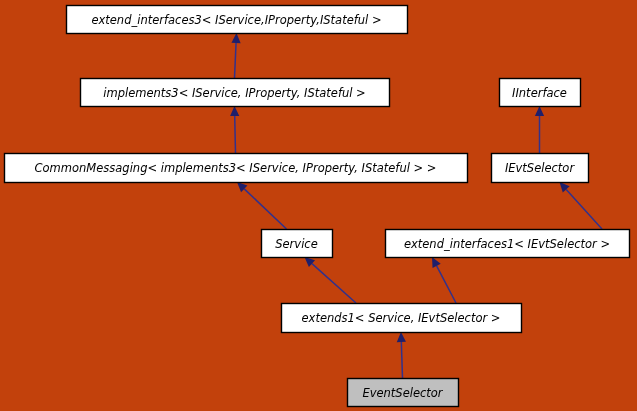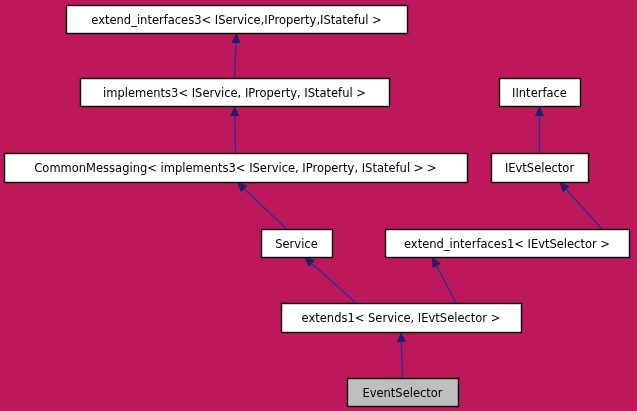--- a/index.html
+++ b/index.html
@@ -11,21 +11,22 @@
   body {
     width: 637px;
     height: 411px;
     font-family: "DejaVu Sans", "Liberation Sans", sans-serif;
     overflow: hidden;
   }
   #diagram-root {
     position: relative;
     width: 637px;
     height: 411px;
-    background: #be185d;
+    background: #c2410c;
+    font-style: italic;
   }
   svg#graph {
     display: block;
     width: 637px;
     height: 411px;
   }
   .node-box {
     fill: #ffffff;
     stroke: #000000;
     stroke-width: 1.4;

